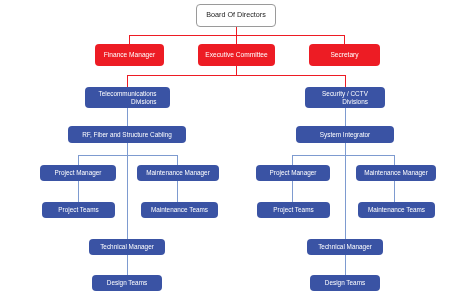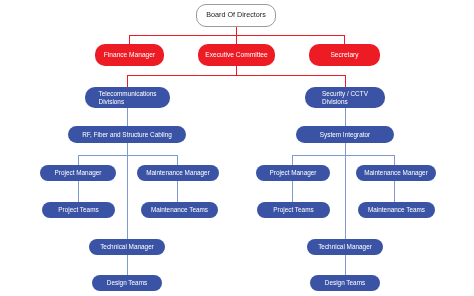--- a/index.html
+++ b/index.html
@@ -16,22 +16,22 @@
     height: 296px;
     background: #ffffff;
     overflow: hidden;
   }
   .node {
     position: absolute;
     box-sizing: border-box;
     display: flex;
     align-items: center;
     justify-content: center;
-    text-align: left;
-    border-radius: 10px;
+    text-align: right;
+    border-radius: 4px;
     line-height: 1.15;
     z-index: 3;
   }
   .node-root {
     background: #ffffff;
     border: 1px solid #9a9a9a;
     color: #1c1c1c;
     font-size: 7.2px;
   }
   .node-red {

